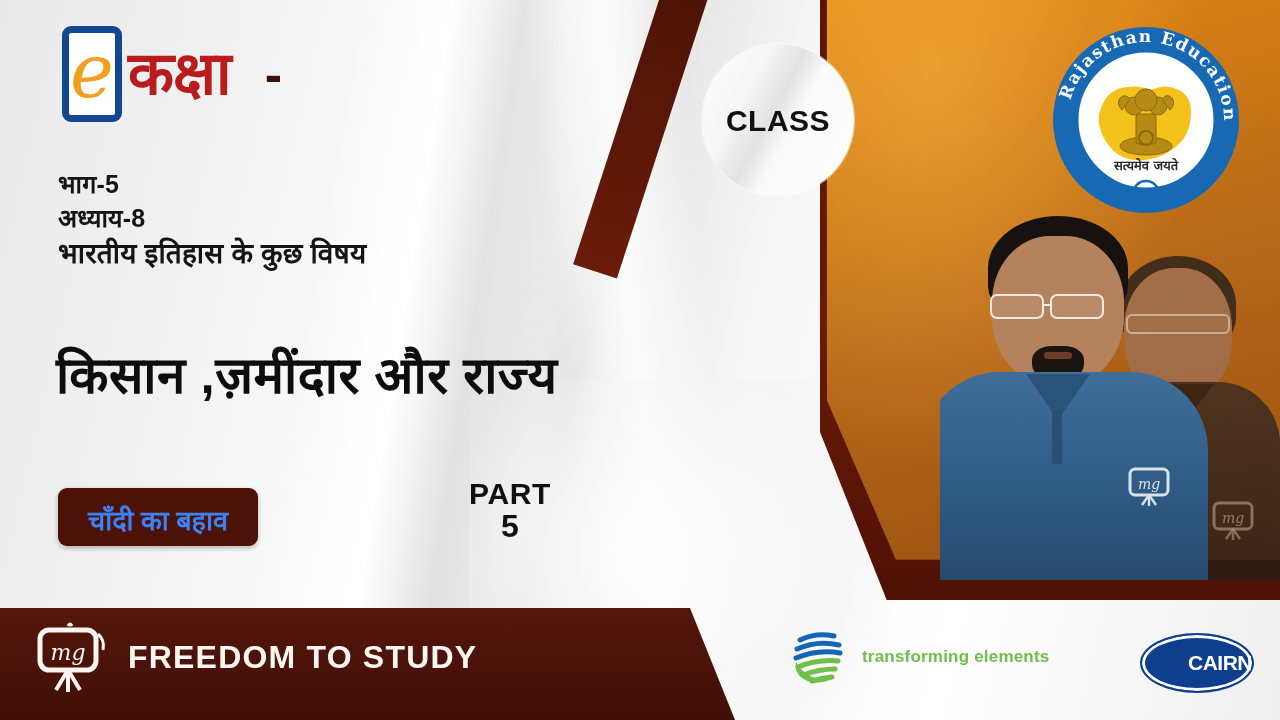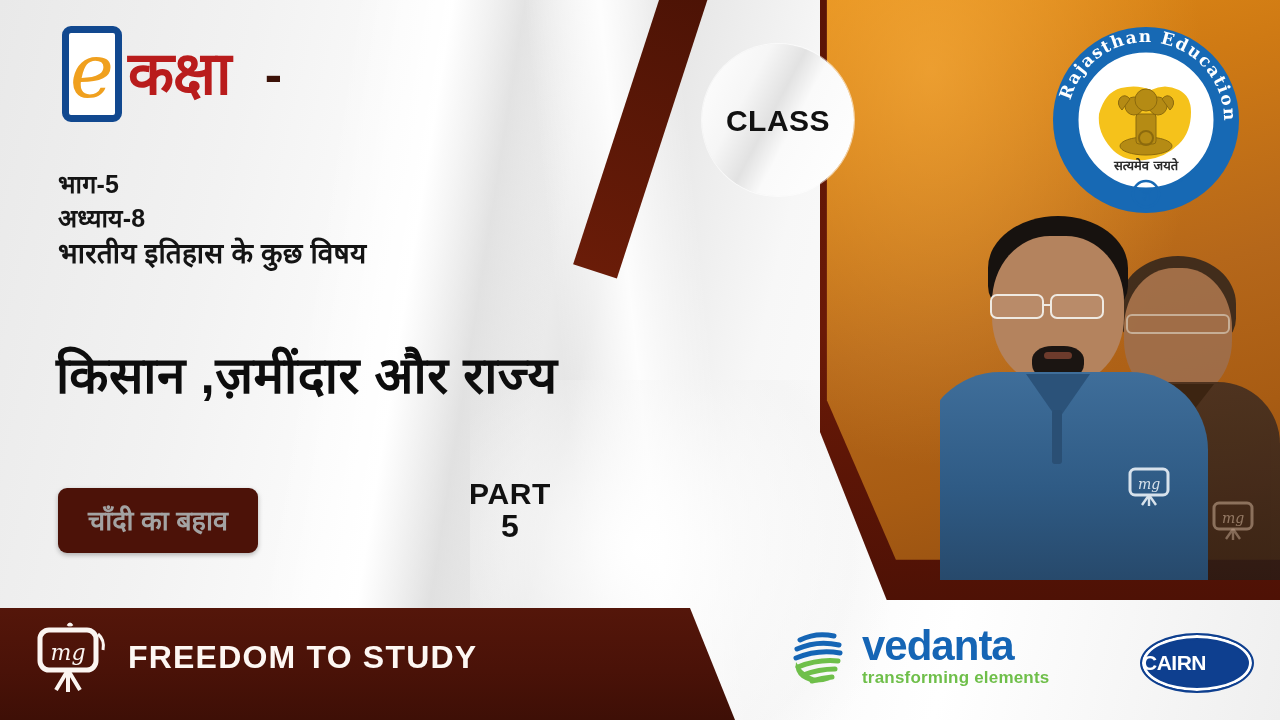--- a/index.html
+++ b/index.html
@@ -99,22 +99,22 @@
 
   
   .main-title{
     position:absolute;left:56px;top:338px;
     font-size:51px;font-weight:700;color:#0d0d0d;letter-spacing:.5px;white-space:nowrap;
   }
 
   
   .topic-badge{
     position:absolute;left:58px;top:488px;
-    background:#4c1208;color:#a3a3a3;border-radius:9px;
-    padding:13px 30px 15px;font-size:27px;font-weight:700;
+    background:#4c1208;color:#3b82f6;border-radius:9px;
+    padding:13px 30px 8px;font-size:27px;font-weight:700;
     box-shadow:0 2px 5px rgba(0,0,0,.28);
   }
   .part-block{position:absolute;left:430px;top:478px;width:160px;text-align:center;color:#111;}
   .part-label{font-size:30px;font-weight:700;letter-spacing:.6px;line-height:1.06;}
   .part-number{font-size:32px;font-weight:700;line-height:1.06;}
 
   
   .people{position:absolute;left:940px;top:196px;width:340px;height:384px;overflow:hidden;}
   .person{position:absolute;bottom:0;}
   .p-back{left:150px;width:190px;height:330px;opacity:.82;}
@@ -149,21 +149,21 @@
 
   
   .vedanta{position:absolute;left:790px;top:624px;display:flex;align-items:center;gap:10px;}
   .vedanta-mark{width:62px;height:62px;}
   .vedanta-text{display:flex;flex-direction:column;line-height:1;}
   .vedanta-name{font-size:42px;font-weight:700;color:#1565b5;letter-spacing:-1px;}
   .vedanta-tag{font-size:17px;font-weight:700;color:#6fbf4a;letter-spacing:.2px;margin-top:2px;}
   .cairn{
     position:absolute;left:1140px;top:633px;width:110px;height:56px;border-radius:50%;
     background:#0e3f8f;border:2px solid #0e3f8f;
-    display:flex;align-items:center;justify-content:flex-start;
+    display:flex;align-items:center;justify-content:flex-end;
     box-shadow:inset 0 0 0 3px #ffffff, inset 0 0 0 5px #0e3f8f;
   }
   .cairn span{font-size:21px;font-weight:700;color:#fff;letter-spacing:-.5px;}
 </style>
 </head>
 <body>
 
 <div class="stage">
 
   <div class="bg-base"></div>
@@ -284,21 +284,20 @@
         <path d="M10 16 q16-8 34-4" stroke="#1565b5"></path>
         <path d="M7 25 q20-9 42-4" stroke="#1565b5"></path>
         <path d="M6 34 q22-9 44-5" stroke="#1565b5"></path>
         <path d="M8 43 q20-8 40-6" stroke="#6fbf4a"></path>
         <path d="M13 51 q16-6 32-6" stroke="#6fbf4a"></path>
         <path d="M22 57 q10-3 20-4" stroke="#6fbf4a"></path>
       </g>
       <path d="M6 38 q10 18 34 18 q-16 6-28-2 q-8-6-6-16z" fill="#6fbf4a"></path>
     </svg>
     <div class="vedanta-text">
-      <span class="vedanta-name">vedanta</span>
       <span class="vedanta-tag">transforming elements</span>
     </div>
   </div>
 
   <div class="cairn">
     <span>CAIRN</span>
   </div>
 
 </div>
 

